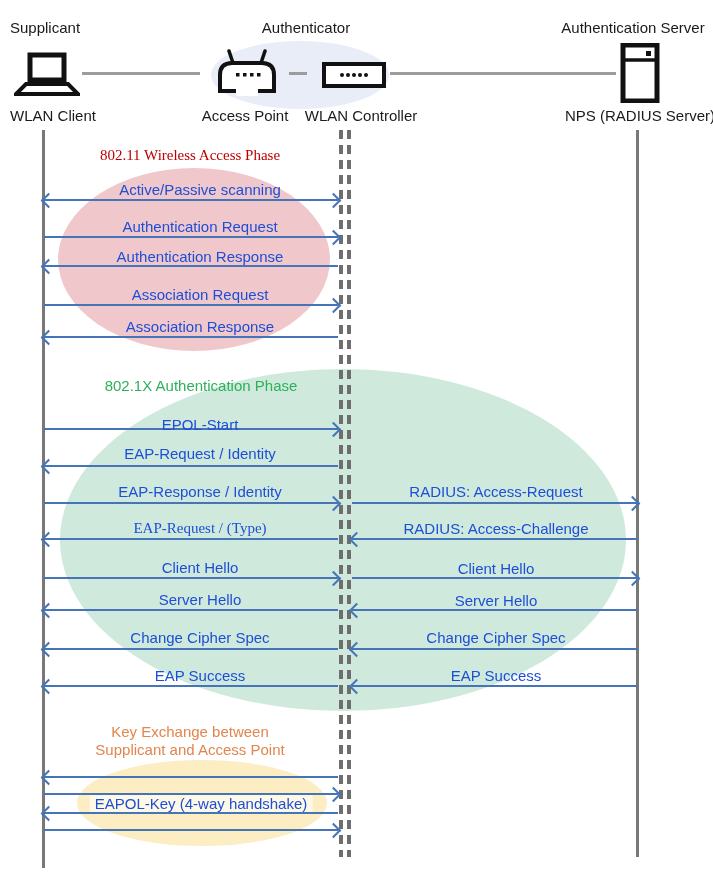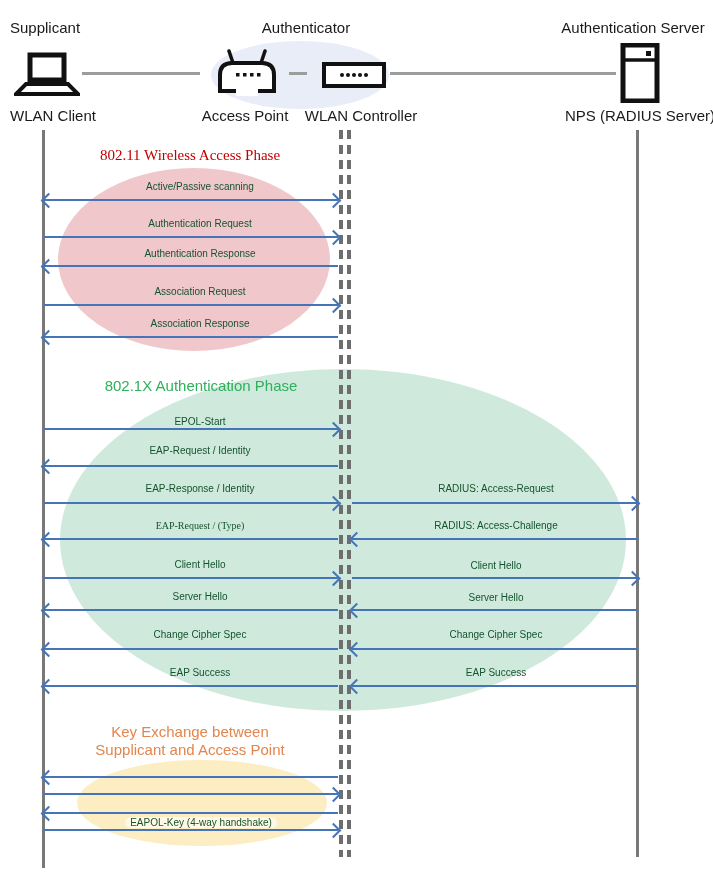--- a/index.html
+++ b/index.html
@@ -40,25 +40,25 @@
   .phase-title {
     position:absolute; transform:translateX(-50%); white-space:nowrap;
     font-size:15px; z-index:4; text-align:center;
   }
   .pt-1 { color:var(--phase1-text,#c00000);font-family:Liberation Serif, serif; }
   .pt-2 { color:var(--phase2-text,#2eb05c); }
   .pt-3 { color:var(--phase3-text,#e2854e); line-height:18px; }
   
   .mlabel {
     position:absolute; transform:translateX(-50%); white-space:nowrap;
-    font-size:10px; color:#14532d; z-index:4;
+    font-size:15px; color:#1d4ed8; z-index:4;
   }
   .lane-lc { left:200px; }
   .lane-rc { left:496px; }
-  .key-label { background:rgba(255,255,255,0.6); padding:0 5px; border-radius:7px;margin-top:22px; }
+  .key-label { background:rgba(255,255,255,0.6); padding:0 5px; border-radius:1px; }
   .arrow { position:absolute; height:2px; background:var(--arrow,#4674b8); z-index:3; }
   .arrow.lane-left  { left:44px;  width:294px; }
   .arrow.lane-right { left:352px; width:285px; }
   .arrow i { position:absolute; width:9px; height:9px; top:-4px; display:block; }
   .arrow i.hr {
     right:-1px; border-top:2px solid var(--arrow,#4674b8);
     border-right:2px solid var(--arrow,#4674b8); transform:rotate(45deg);
   }
   .arrow i.hl {
     left:-1px; border-top:2px solid var(--arrow,#4674b8);

